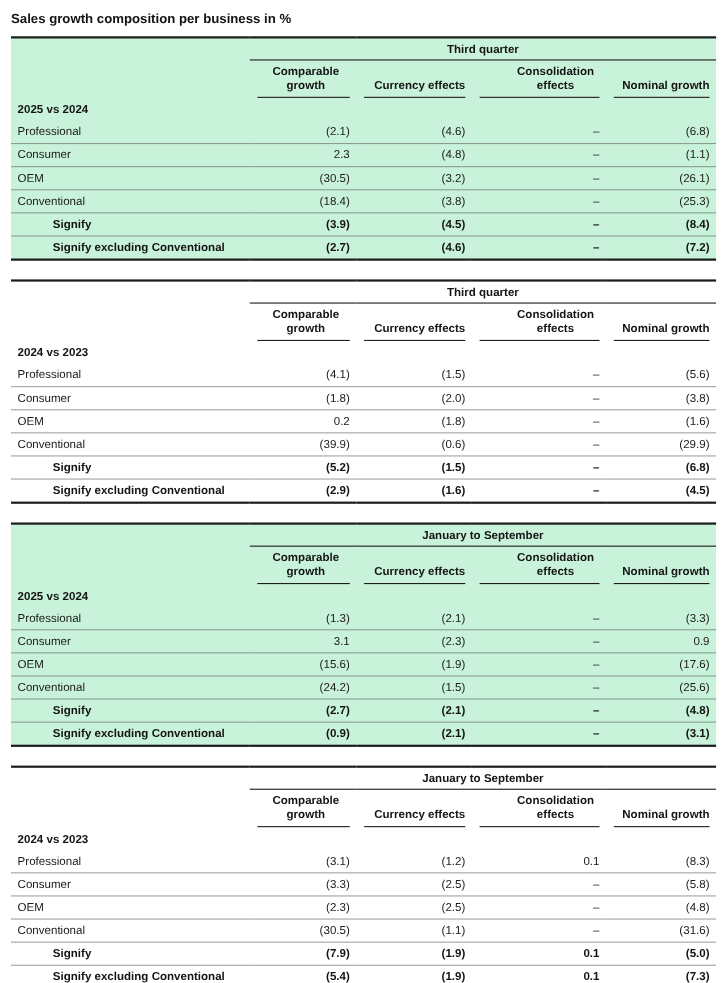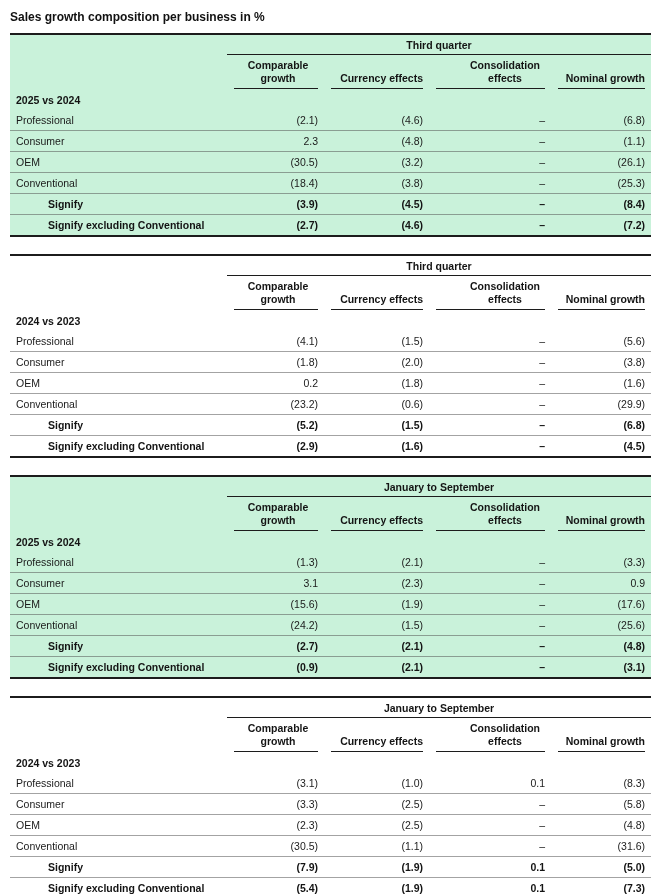--- a/index.html
+++ b/index.html
@@ -194,21 +194,21 @@
       </tr>
       <tr>
         <td class="lbl">OEM</td>
         <td>0.2</td>
         <td>(1.8)</td>
         <td>–</td>
         <td>(1.6)</td>
       </tr>
       <tr>
         <td class="lbl">Conventional</td>
-        <td>(23.2)</td>
+        <td>(39.9)</td>
         <td>(0.6)</td>
         <td>–</td>
         <td>(29.9)</td>
       </tr>
       <tr class="bold">
         <td class="lbl">Signify</td>
         <td>(5.2)</td>
         <td>(1.5)</td>
         <td>–</td>
         <td>(6.8)</td>
@@ -334,21 +334,21 @@
           </th>
       </tr>
       <tr class="cmprow">
         <th colspan="5">2024 vs 2023</th>
       </tr>
     </thead>
     <tbody>
       <tr>
         <td class="lbl">Professional</td>
         <td>(3.1)</td>
-        <td>(1.0)</td>
+        <td>(1.2)</td>
         <td>0.1</td>
         <td>(8.3)</td>
       </tr>
       <tr>
         <td class="lbl">Consumer</td>
         <td>(3.3)</td>
         <td>(2.5)</td>
         <td>–</td>
         <td>(5.8)</td>
       </tr>

